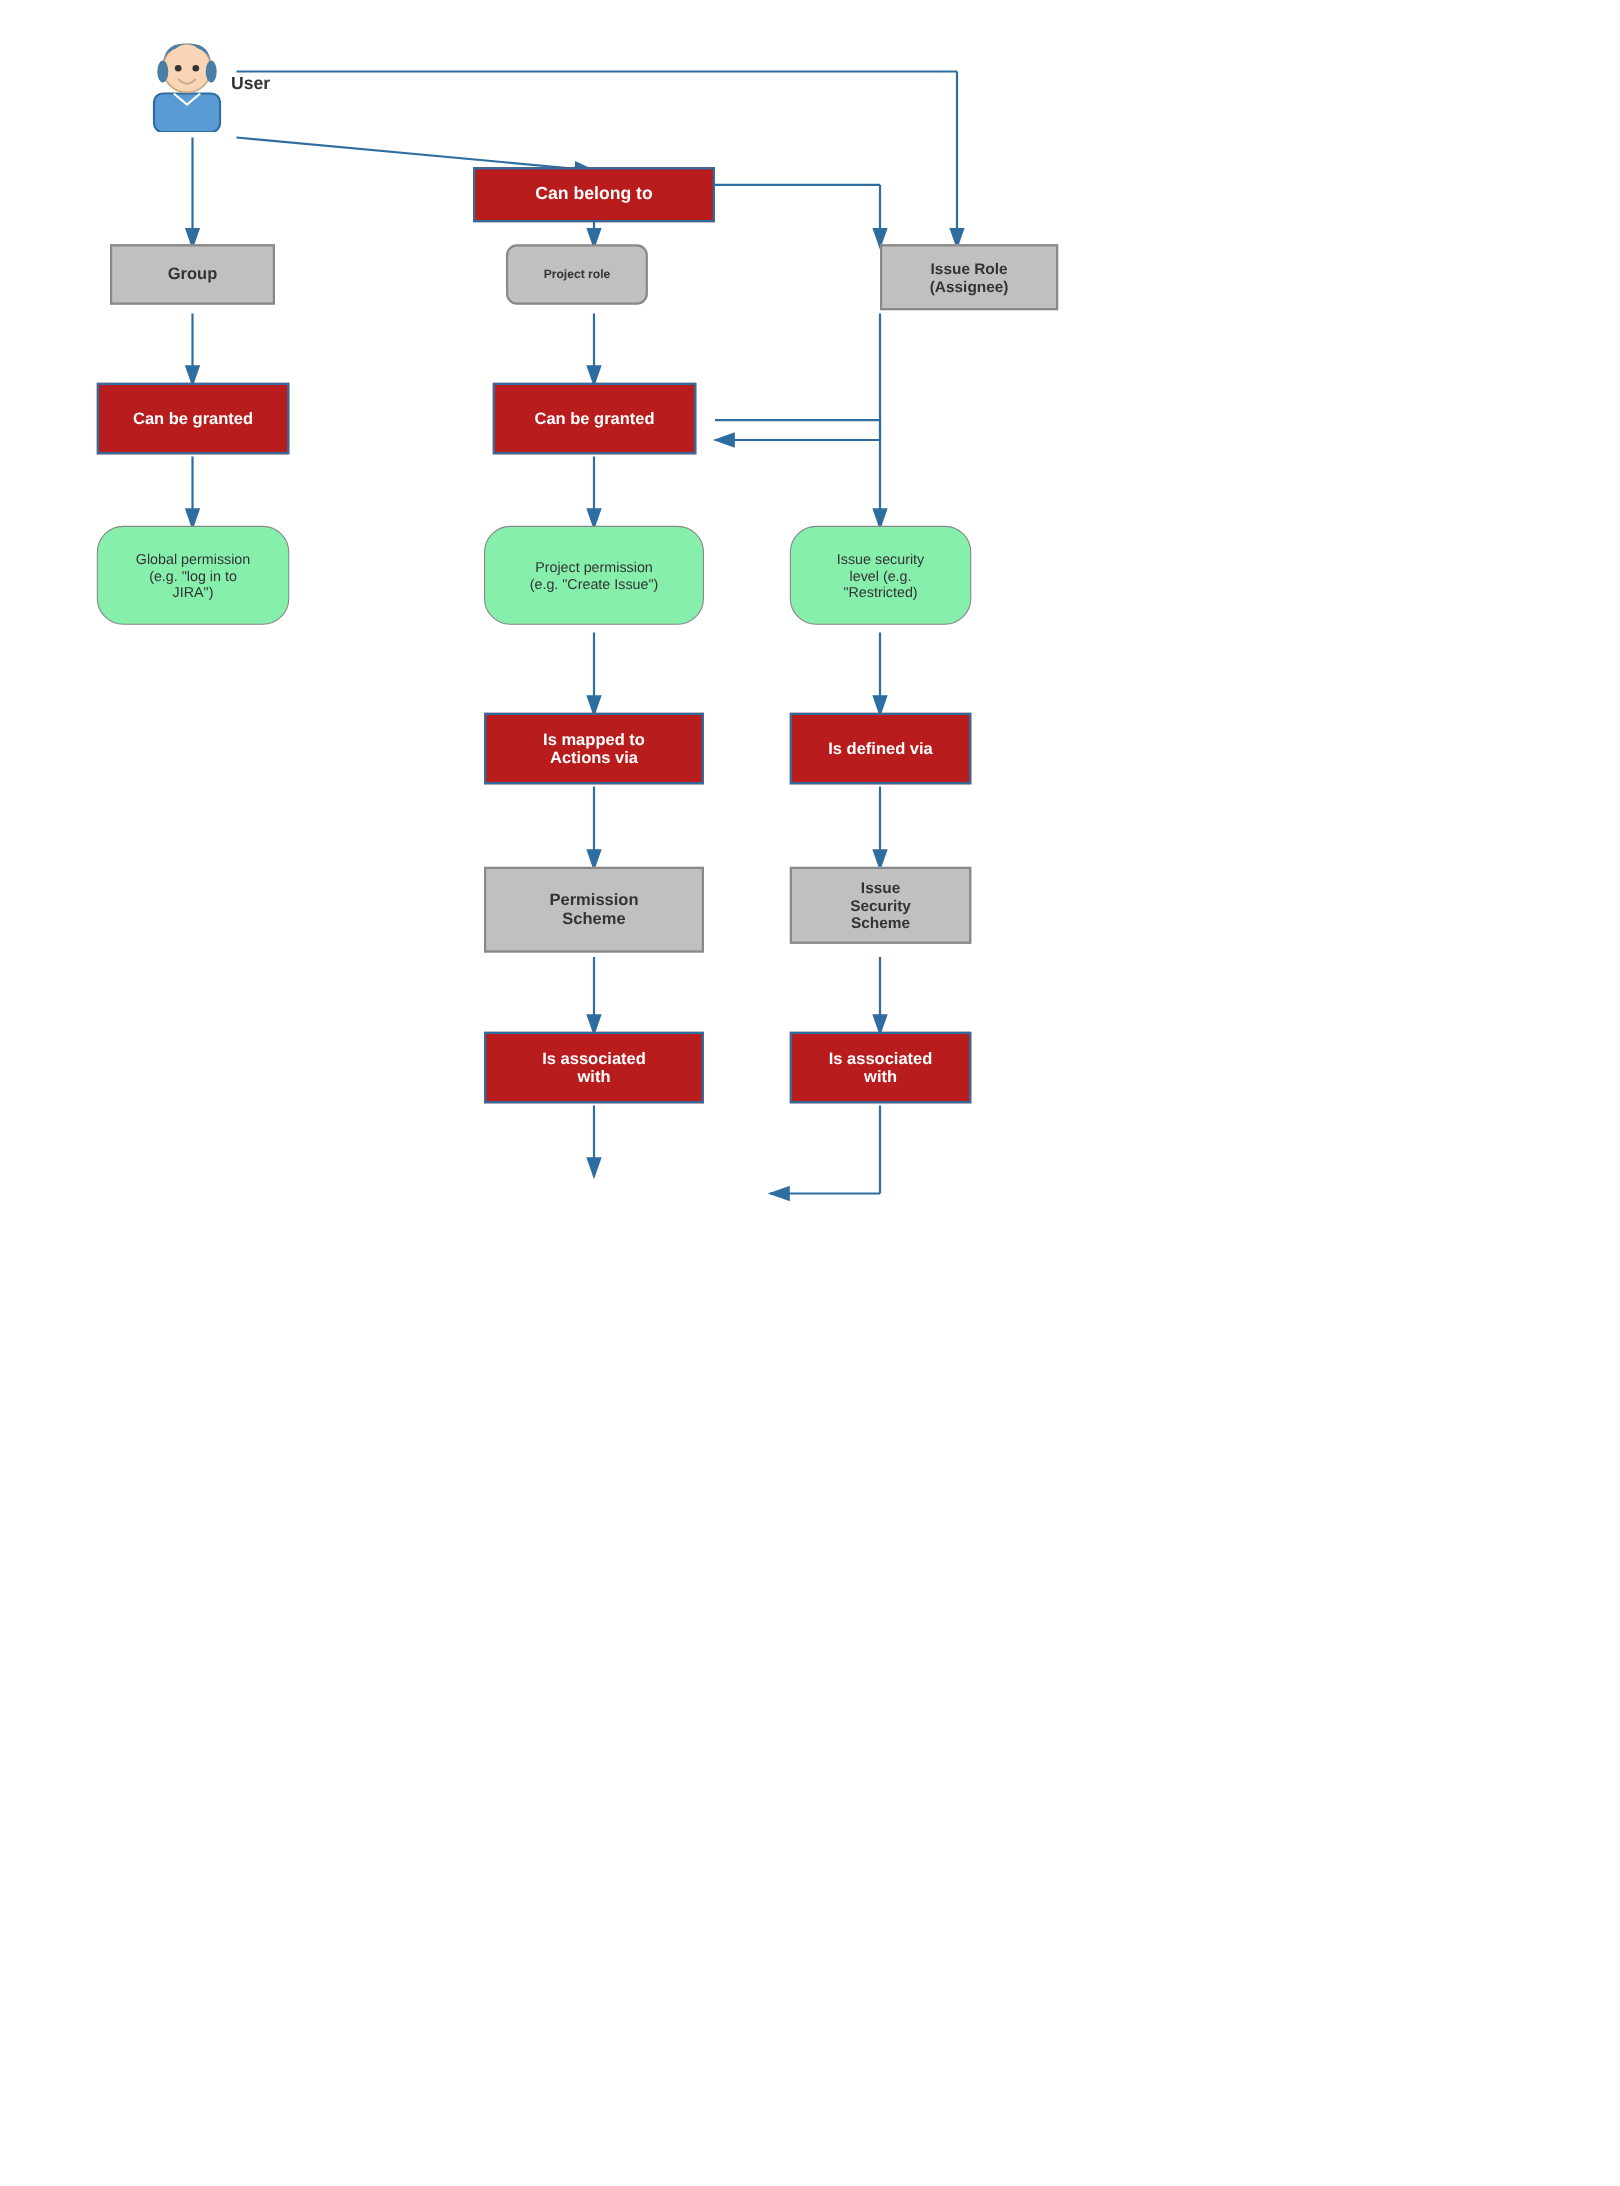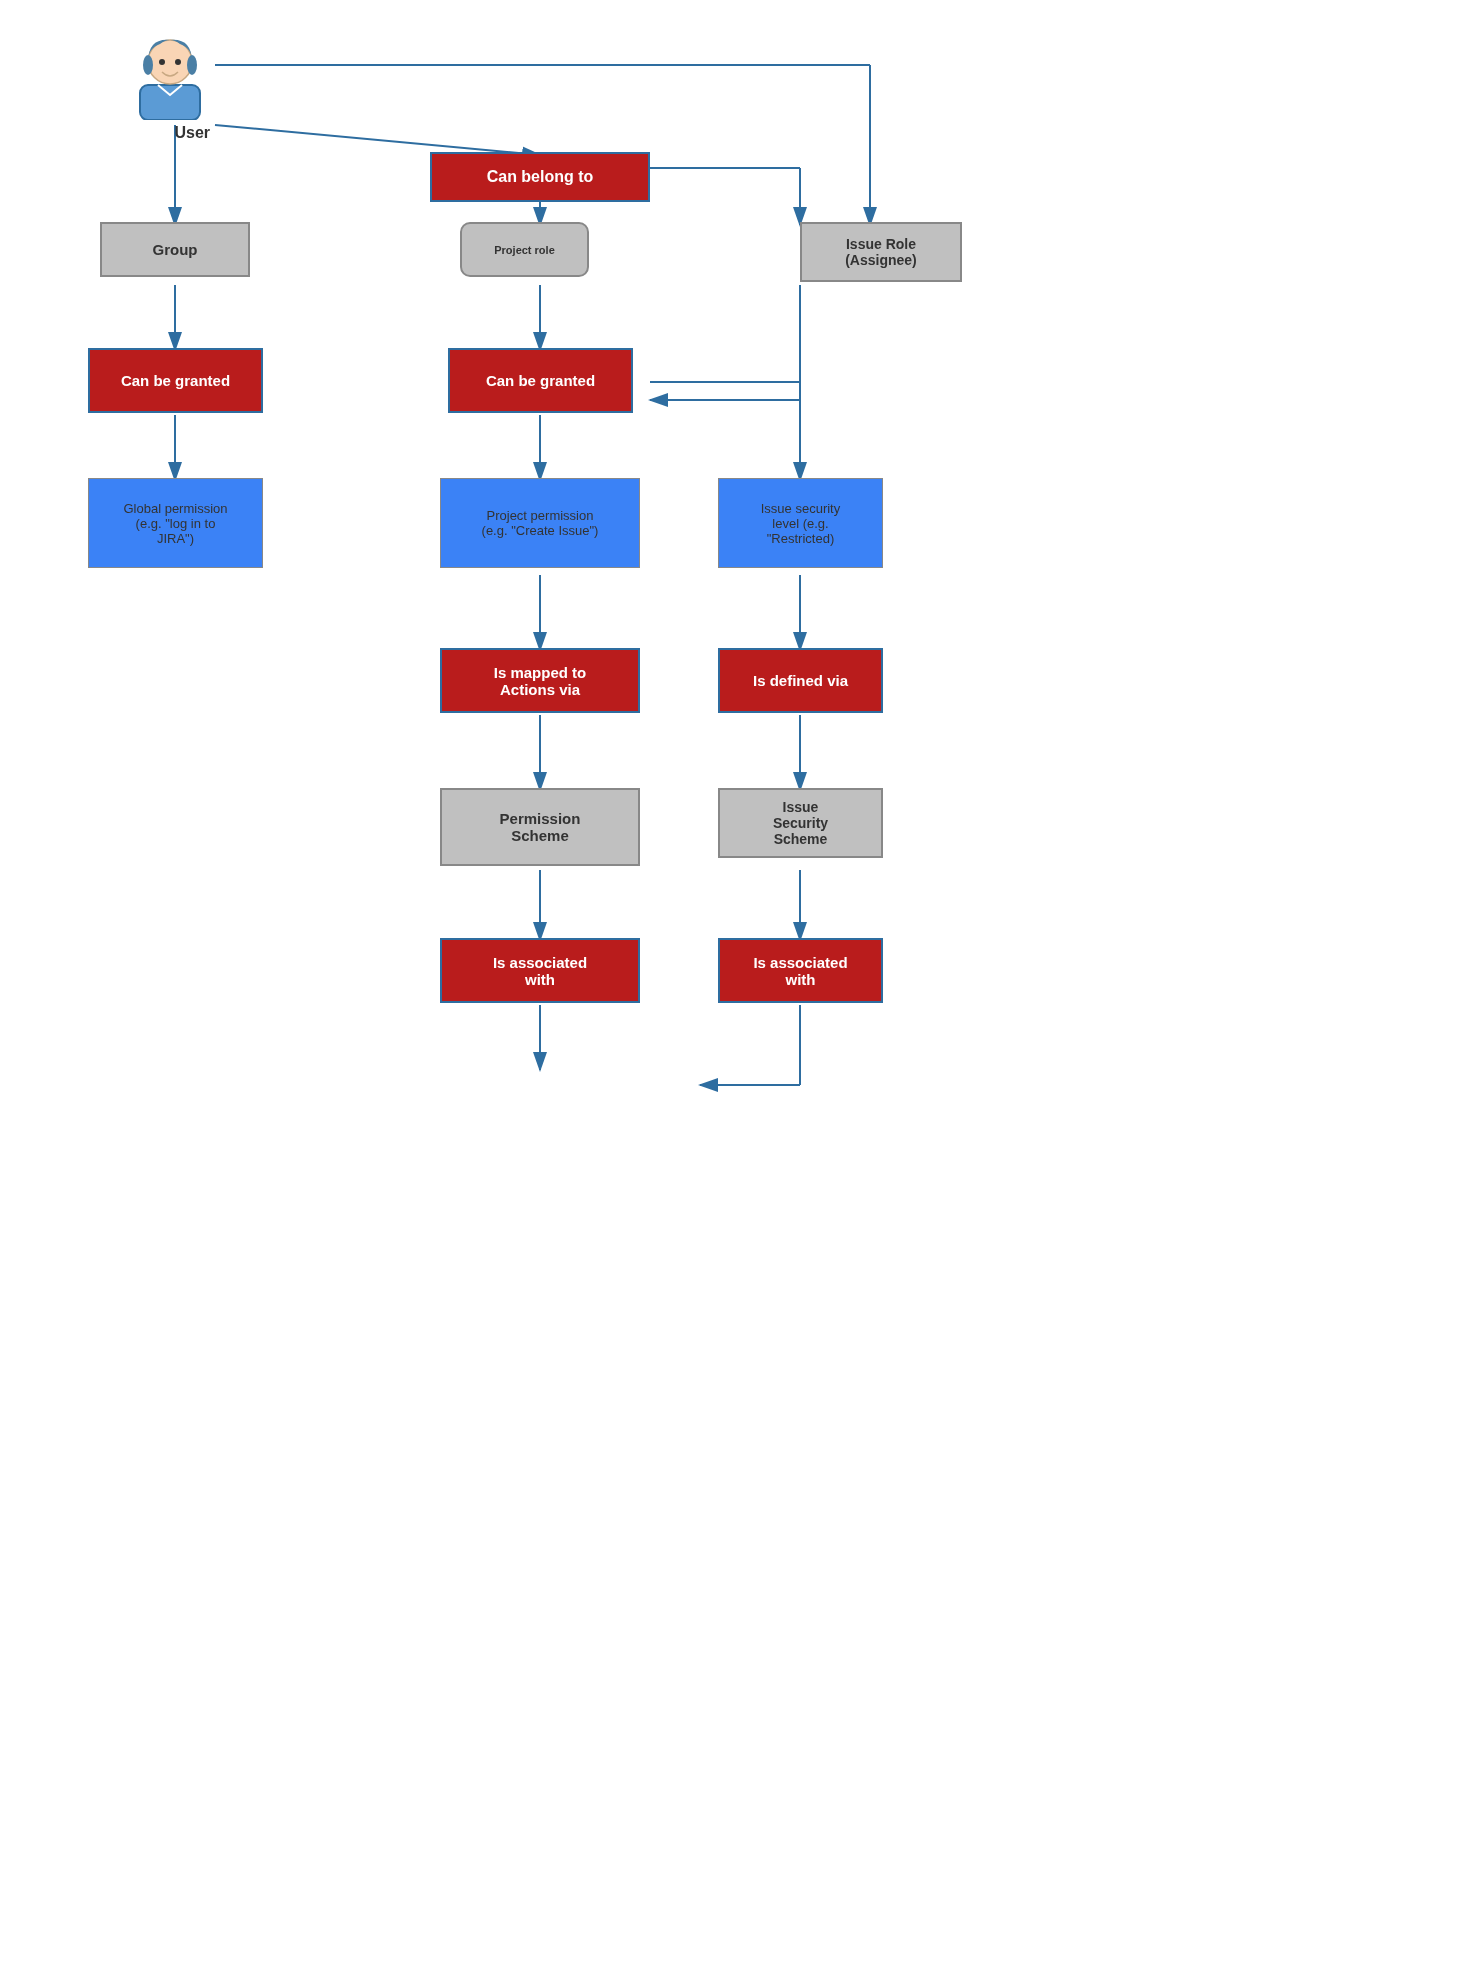--- a/index.html
+++ b/index.html
@@ -37,30 +37,31 @@
       background: #b91c1c;
       color: #fff;
       border-color: #2e6da0;
     }
     .node-gray {
       background: #c0c0c0;
       color: #333;
       border-color: #888;
     }
     .node-gray-light {
-      background: #3b82f6;
+      background: #86efac;
       color: #333;
       border-color: #888;
+      border-radius: 24px;
     }
     
     .user-figure {
       position: absolute;
       display: flex;
-      flex-direction: column;
-      align-items: flex-end;
+      flex-direction: row;
+      align-items: center;
       top: 30px;
       left: 130px;
     }
     .user-figure svg {
       width: 80px;
       height: 90px;
     }
     .user-label {
       font-size: 16px;
       font-weight: bold;

